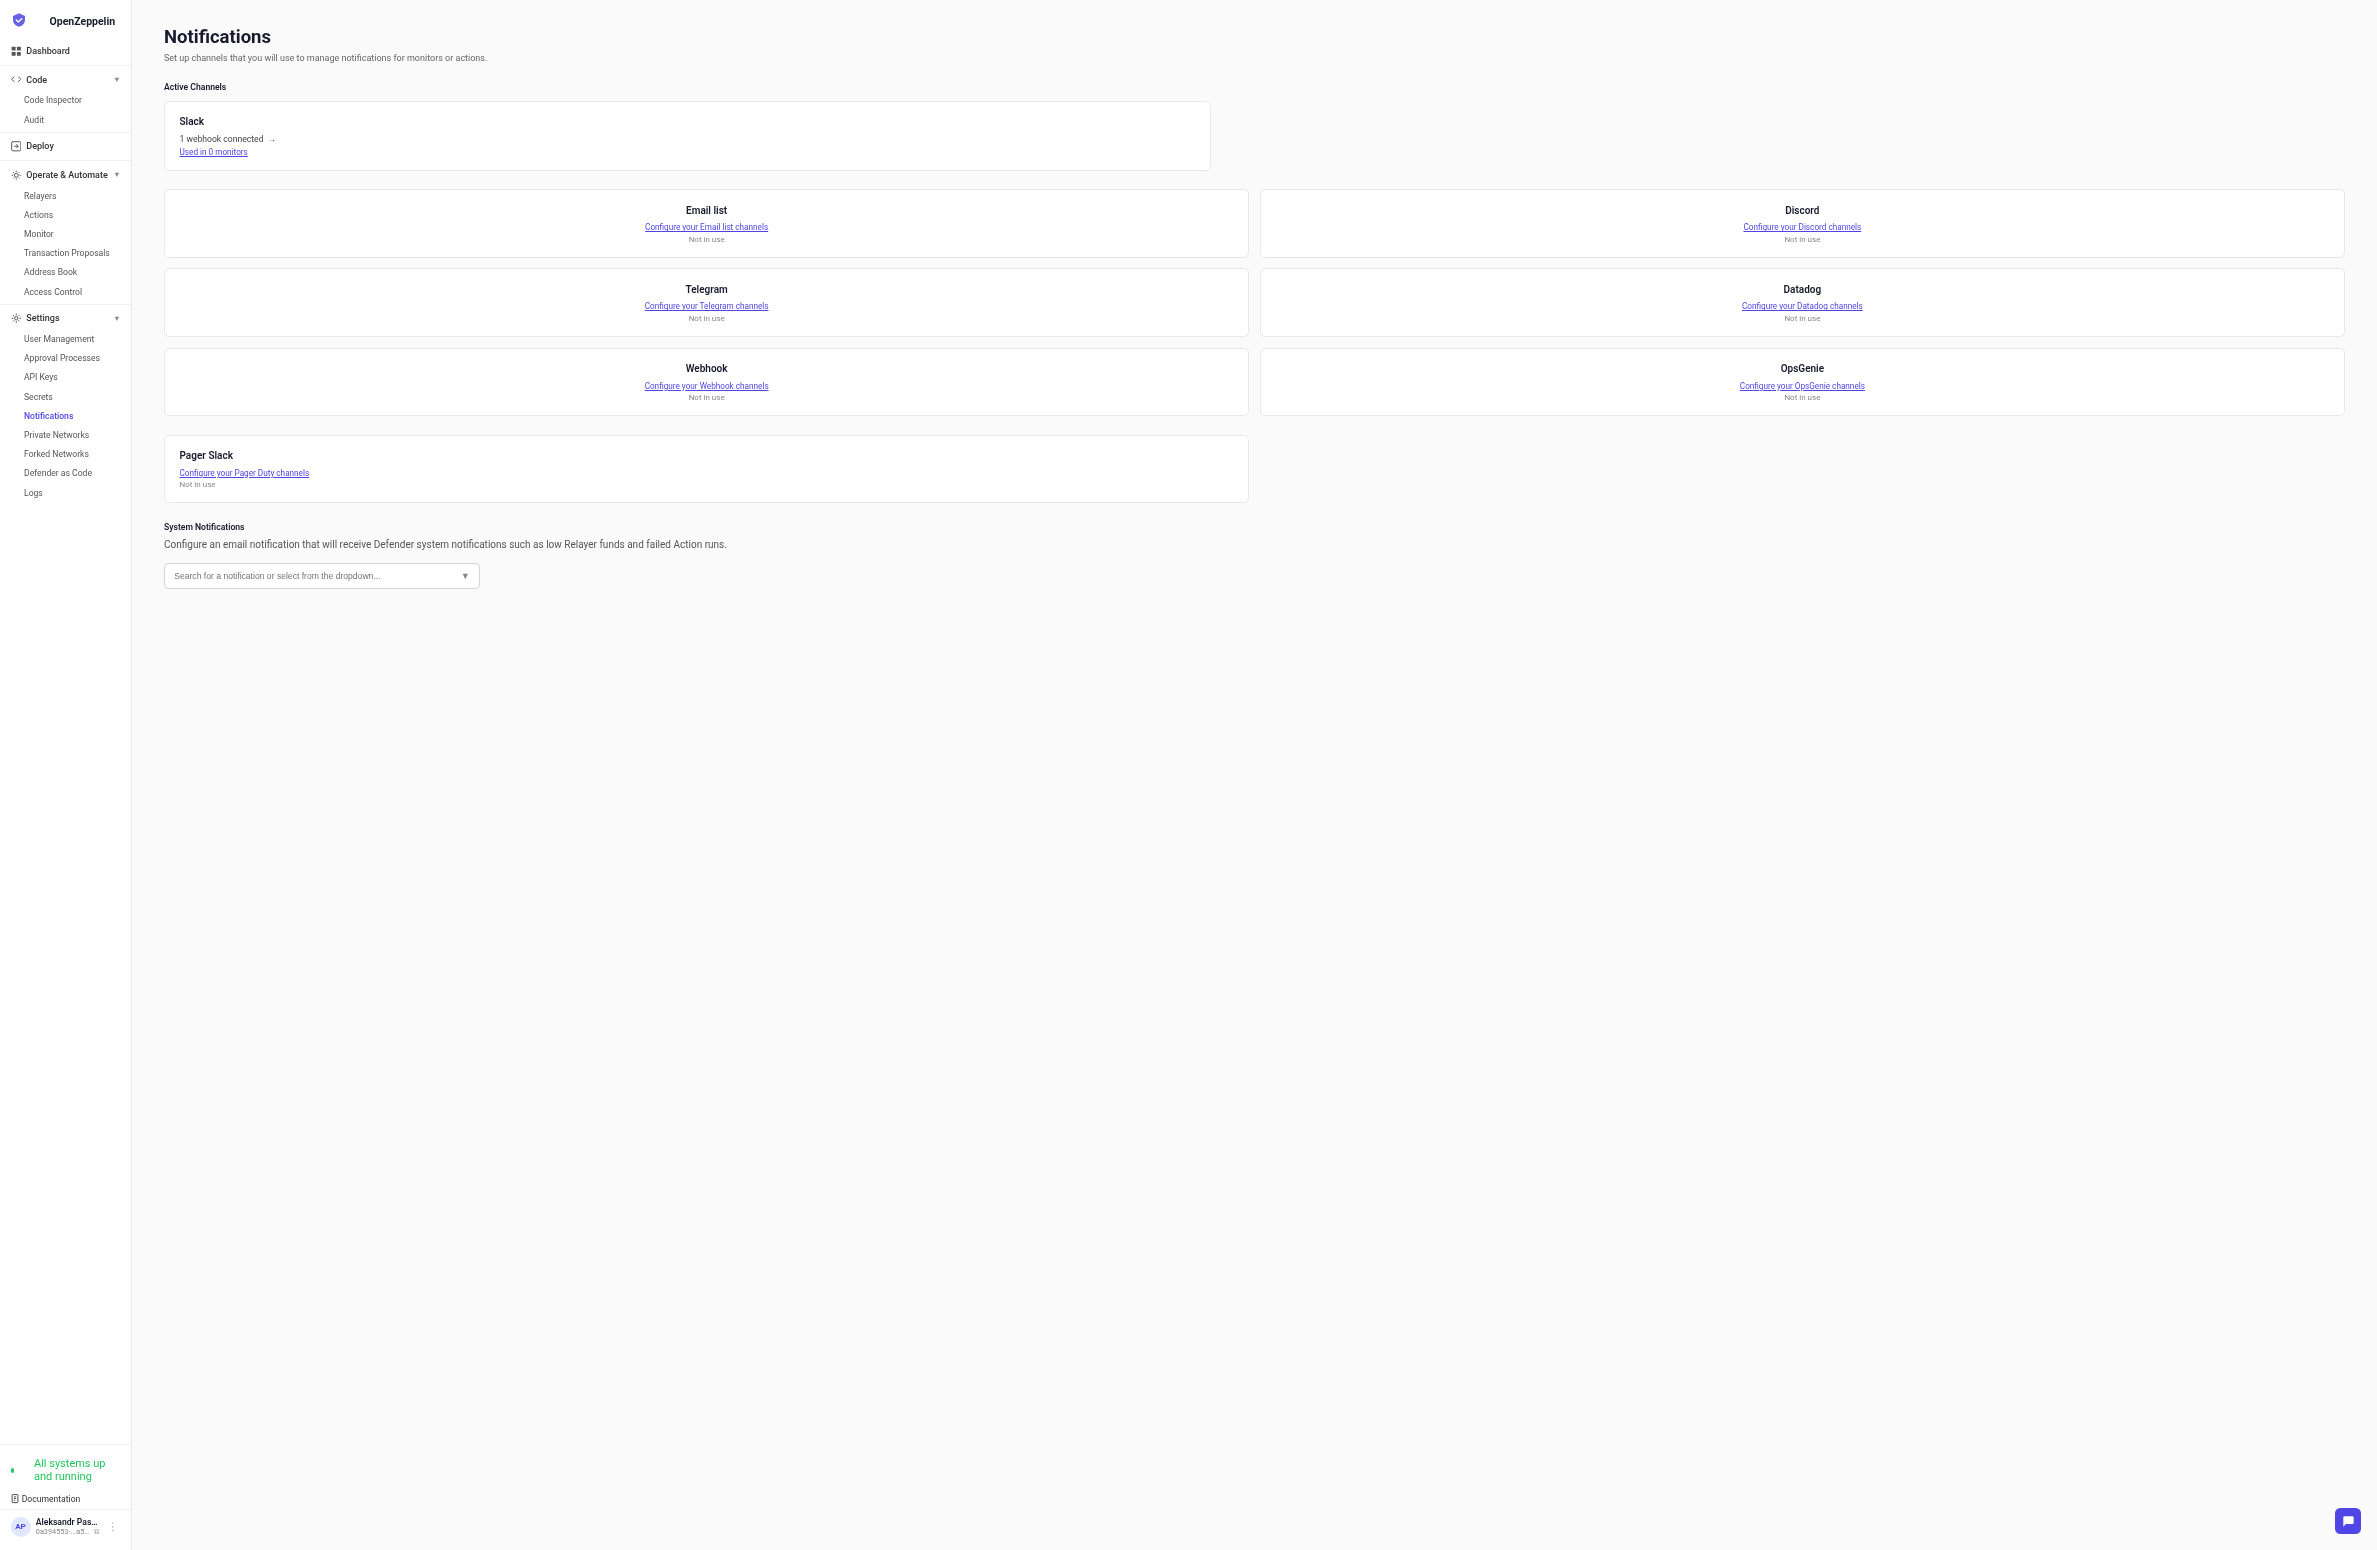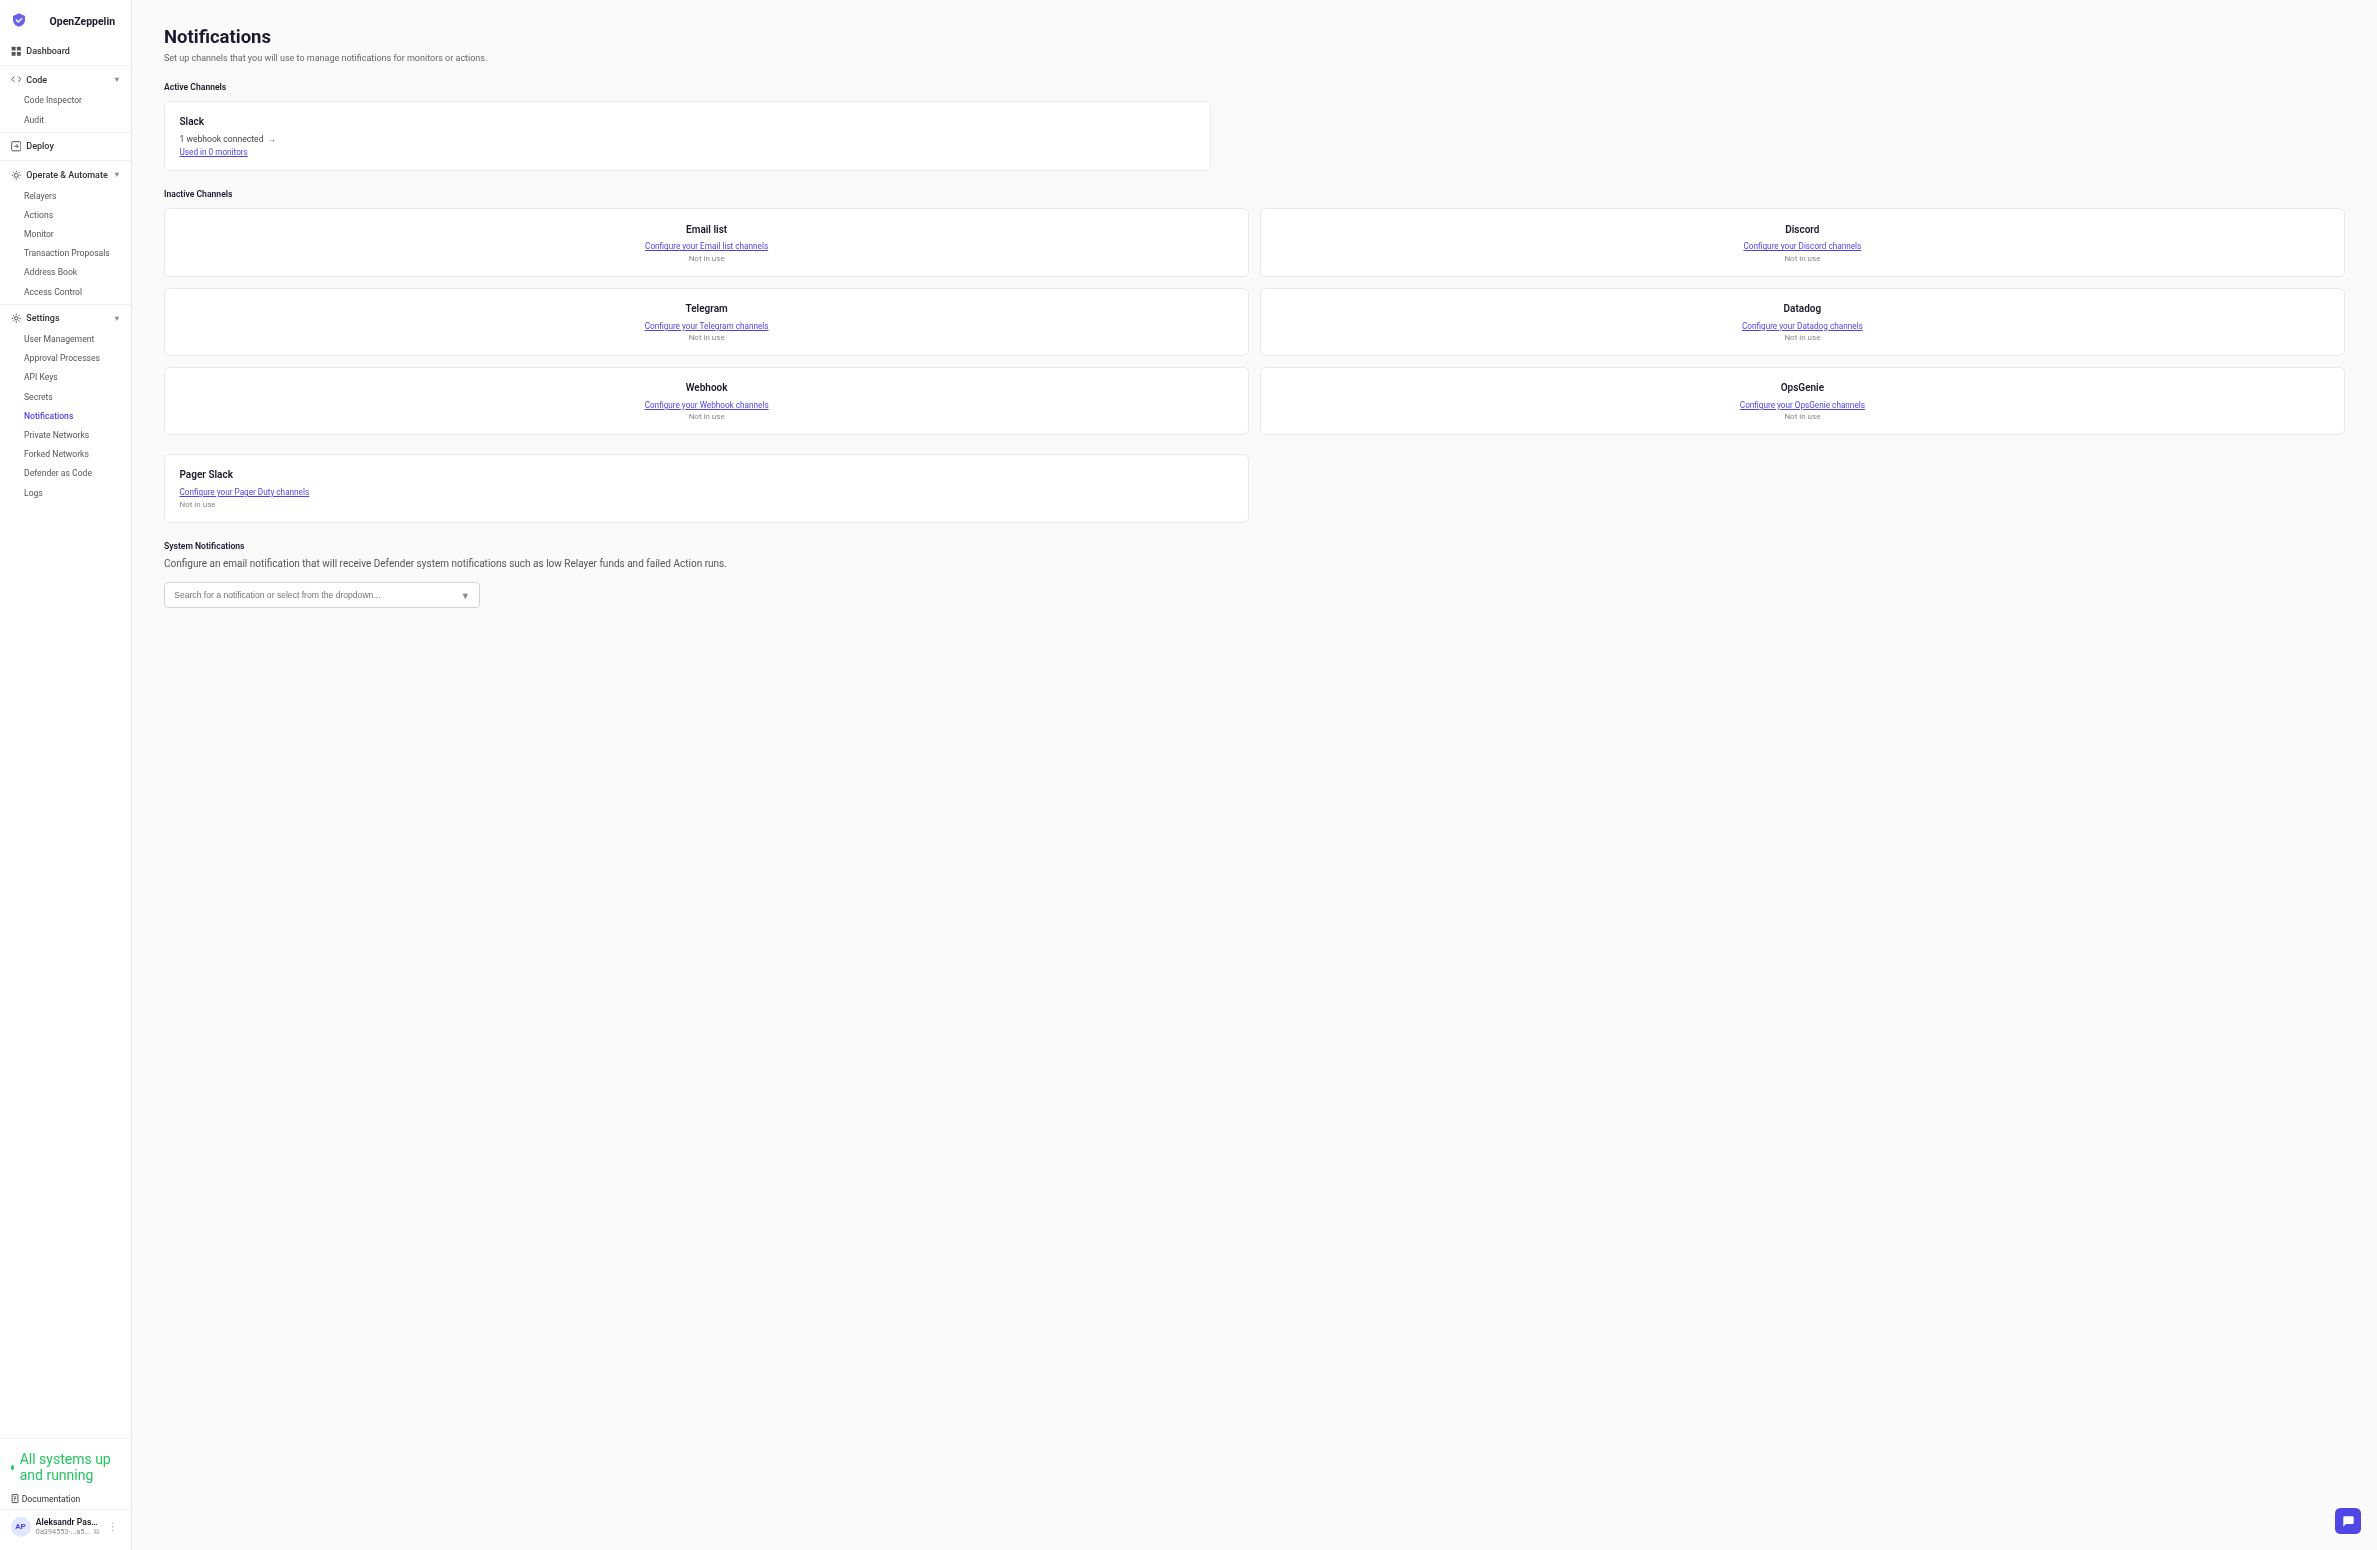--- a/index.html
+++ b/index.html
@@ -51,23 +51,23 @@
     }
     .nav-sub-item.active { color: #4f46e5; font-weight: 500; }
 
     .sidebar-bottom {
       border-top: 0.7px solid #f0f0f0;
       padding: 6.6px 0;
     }
     .status-row {
       display: flex;
       align-items: center;
-      gap: 6px;
+      gap: 20px;
       padding: 5.3px 10.5px;
-      font-size: 14px;
+      font-size: 11px;
       color: #22c55e;
     }
     .status-dot { width: 5.3px; height: 5.3px; border-radius: 50%; background: #22c55e; }
     .doc-row {
       display: flex;
       align-items: center;
       gap: 2px;
       padding: 5.3px 10.5px;
       font-size: 8.6px;
       color: #333;
@@ -363,21 +363,20 @@
       <div class="channel-name">Slack</div>
       <div class="channel-webhook">
         <span>1 webhook connected</span>
         <span class="arrow">→</span>
       </div>
       <div style="font-size:8.2px;color:#4f46e5;text-decoration:underline;">Used in 0 monitors</div>
     </div>
   </div>
 
   <div>
-    <div class="section-heading">Inactive Channels</div>
     <div class="channels-grid">
 
       <div class="channel-card">
         <div class="channel-name">Email list</div>
         <a class="channel-link">Configure your Email list channels</a>
         <div class="channel-status">Not in use</div>
       </div>
 
       <div class="channel-card">
         <div class="channel-name">Discord</div>

